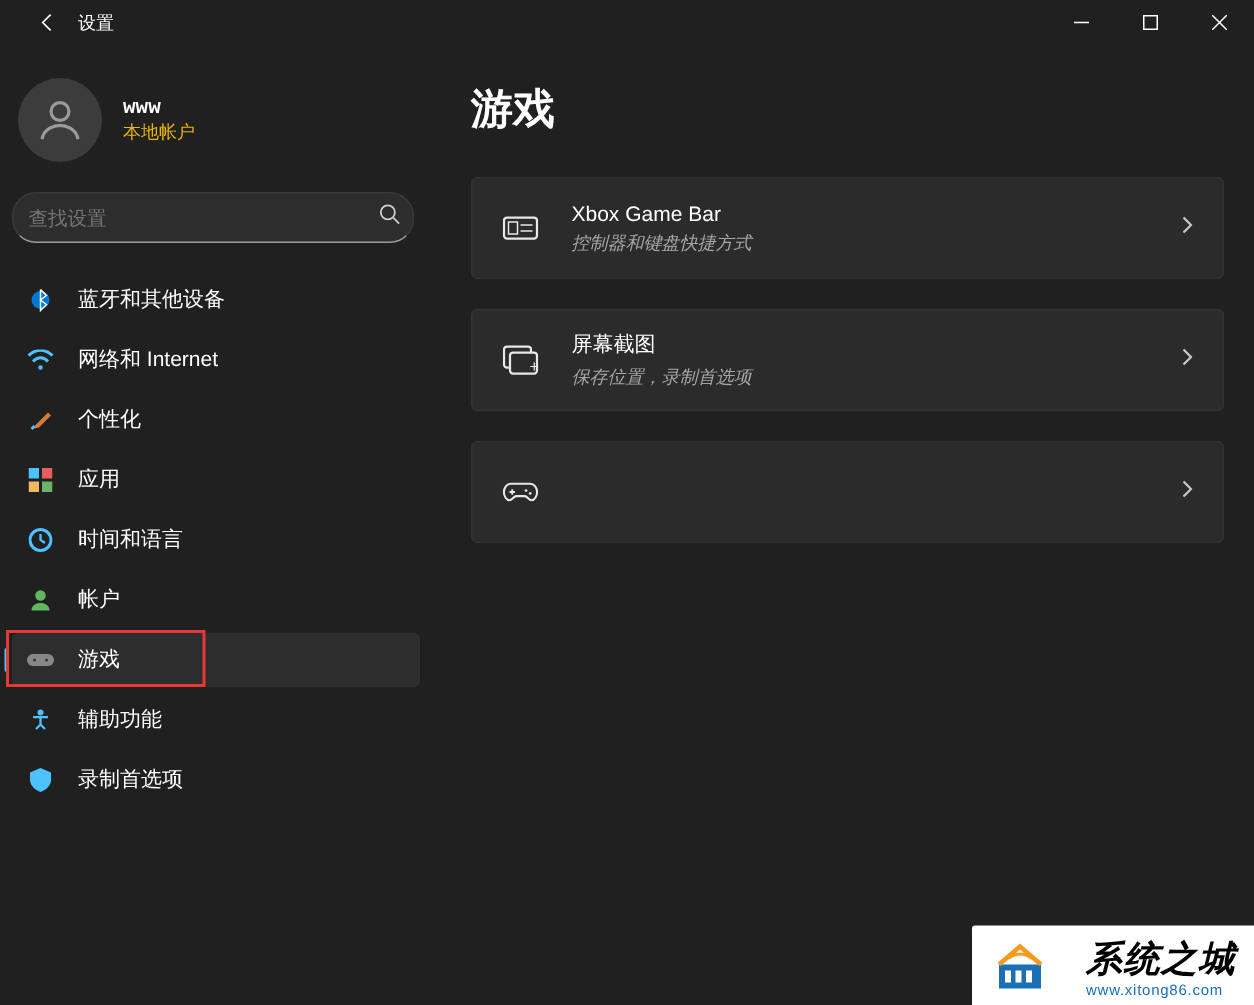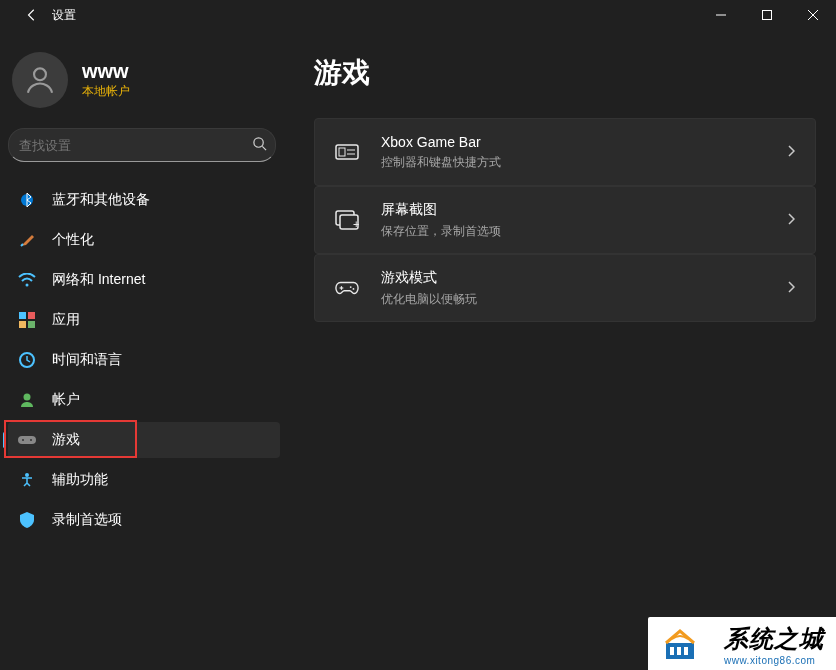--- a/index.html
+++ b/index.html
@@ -64,22 +64,23 @@
     .avatar {
       width: 56px;
       height: 56px;
       border-radius: 50%;
       background: #3c3c3c;
       display:flex;
       align-items:center;
       justify-content:center;
     }
     .profile-text .uname {
-      font-size: 20px;
+      font-size: 14px;
       font-weight: 600;
+      font-family: Liberation Mono, monospace;
     }
     .profile-text .utype {
       font-size: 12px;
       color: #eab308;
     }
     .search {
       display:flex;
       align-items:center;
       background:#2d2d2d;
       border:1px solid #3a3a3a;
@@ -143,21 +144,21 @@
       padding:24px 20px 0 24px;
     }
     .page-title {
       font-size:28px;
       font-weight:600;
       margin-bottom:26px;
     }
     .cards {
       display:flex;
       flex-direction:column;
-      gap:0;
+      gap:20px;
     }
     .card {
       background:#2b2b2b;
       border:1px solid #333;
       border-radius:4px;
       height:68px;
       display:flex;
       align-items:center;
       padding:0 20px;
       gap:22px;
@@ -167,20 +168,21 @@
       color:#e8e8e8;
       display:flex;align-items:center;justify-content:center;
     }
     .card-text .ct-title {
       font-size:14px;
     }
     .card-text .ct-sub {
       font-size:12px;
       color:#a6a6a6;
       margin-top:4px;
+      font-style:italic;
     }
     .chev {
       margin-left:auto;
       color:#c8c8c8;
     }
     .watermark {
       position:absolute;
       right:0;
       bottom:0;
       background:#fff;
@@ -262,36 +264,36 @@
         <span class="nav-icon">
             <svg width="14" height="18" viewBox="0 0 12 18">
               <circle cx="6" cy="9" r="6" fill="#0078d4"></circle>
               <path d="M6 2v14l4-4-4-3 4-3-4-4" stroke="#fff" stroke-width="1" fill="none"></path>
             </svg>
           </span>
         <span>蓝牙和其他设备</span>
       </div>
       <div class="nav-item">
         <span class="nav-icon">
-            <svg width="16" height="16" viewBox="0 0 16 16">
-              <path d="M2 14 L5 11 L13 3 L15 5 L7 13 L2 14" fill="#d47c3c"></path>
-              <path d="M2 14 L4 12" stroke="#4cc2ff" stroke-width="2"></path>
-            </svg>
-          </span>
-        <span>个性化</span>
-      </div>
-      <div class="nav-item">
-        <span class="nav-icon">
             <svg width="18" height="14" viewBox="0 0 18 14">
               <path d="M1 4 Q9 -3 17 4" stroke="#4cc2ff" stroke-width="2" fill="none"></path>
               <path d="M4 8 Q9 3 14 8" stroke="#4cc2ff" stroke-width="2" fill="none"></path>
               <circle cx="9" cy="12" r="1.5" fill="#4cc2ff"></circle>
             </svg>
           </span>
         <span>网络和 Internet</span>
+      </div>
+      <div class="nav-item">
+        <span class="nav-icon">
+            <svg width="16" height="16" viewBox="0 0 16 16">
+              <path d="M2 14 L5 11 L13 3 L15 5 L7 13 L2 14" fill="#d47c3c"></path>
+              <path d="M2 14 L4 12" stroke="#4cc2ff" stroke-width="2"></path>
+            </svg>
+          </span>
+        <span>个性化</span>
       </div>
       <div class="nav-item">
         <span class="nav-icon">
             <svg width="16" height="16" viewBox="0 0 16 16">
               <rect x="0" y="0" width="7" height="7" fill="#4cc2ff"></rect>
               <rect x="9" y="0" width="7" height="7" fill="#e85c5c"></rect>
               <rect x="0" y="9" width="7" height="7" fill="#f0b860"></rect>
               <rect x="9" y="9" width="7" height="7" fill="#6bb36b"></rect>
             </svg>
           </span>
@@ -387,24 +389,20 @@
       <div class="card">
         <span class="card-icon">
           <svg width="26" height="16" viewBox="0 0 26 16">
               <path d="M6 2h14c3 0 5 3 5 6s-2 6-4 6c-2 0-3-3-5-3h-6c-2 0-3 3-5 3s-4-3-4-6 2-6 5-6z" stroke="#e8e8e8" stroke-width="1.5" fill="none"></path>
               <line x1="7" y1="6" x2="7" y2="10" stroke="#e8e8e8" stroke-width="1.3"></line>
               <line x1="5" y1="8" x2="9" y2="8" stroke="#e8e8e8" stroke-width="1.3"></line>
               <circle cx="17" cy="7" r="1" fill="#e8e8e8"></circle>
               <circle cx="20" cy="9" r="1" fill="#e8e8e8"></circle>
             </svg>
         </span>
-        <div class="card-text">
-          <div class="ct-title">游戏模式</div>
-          <div class="ct-sub">优化电脑以便畅玩</div>
-        </div>
         <span class="chev"><svg width="8" height="12" viewBox="0 0 8 12">
               <path d="M2 1l5 5-5 5" stroke="#c8c8c8" stroke-width="1.5" fill="none"></path>
             </svg></span>
       </div>
     </div>
   </main>
 </div>
 
 <div class="watermark">
   <svg width="40" height="40" viewBox="0 0 40 40">

